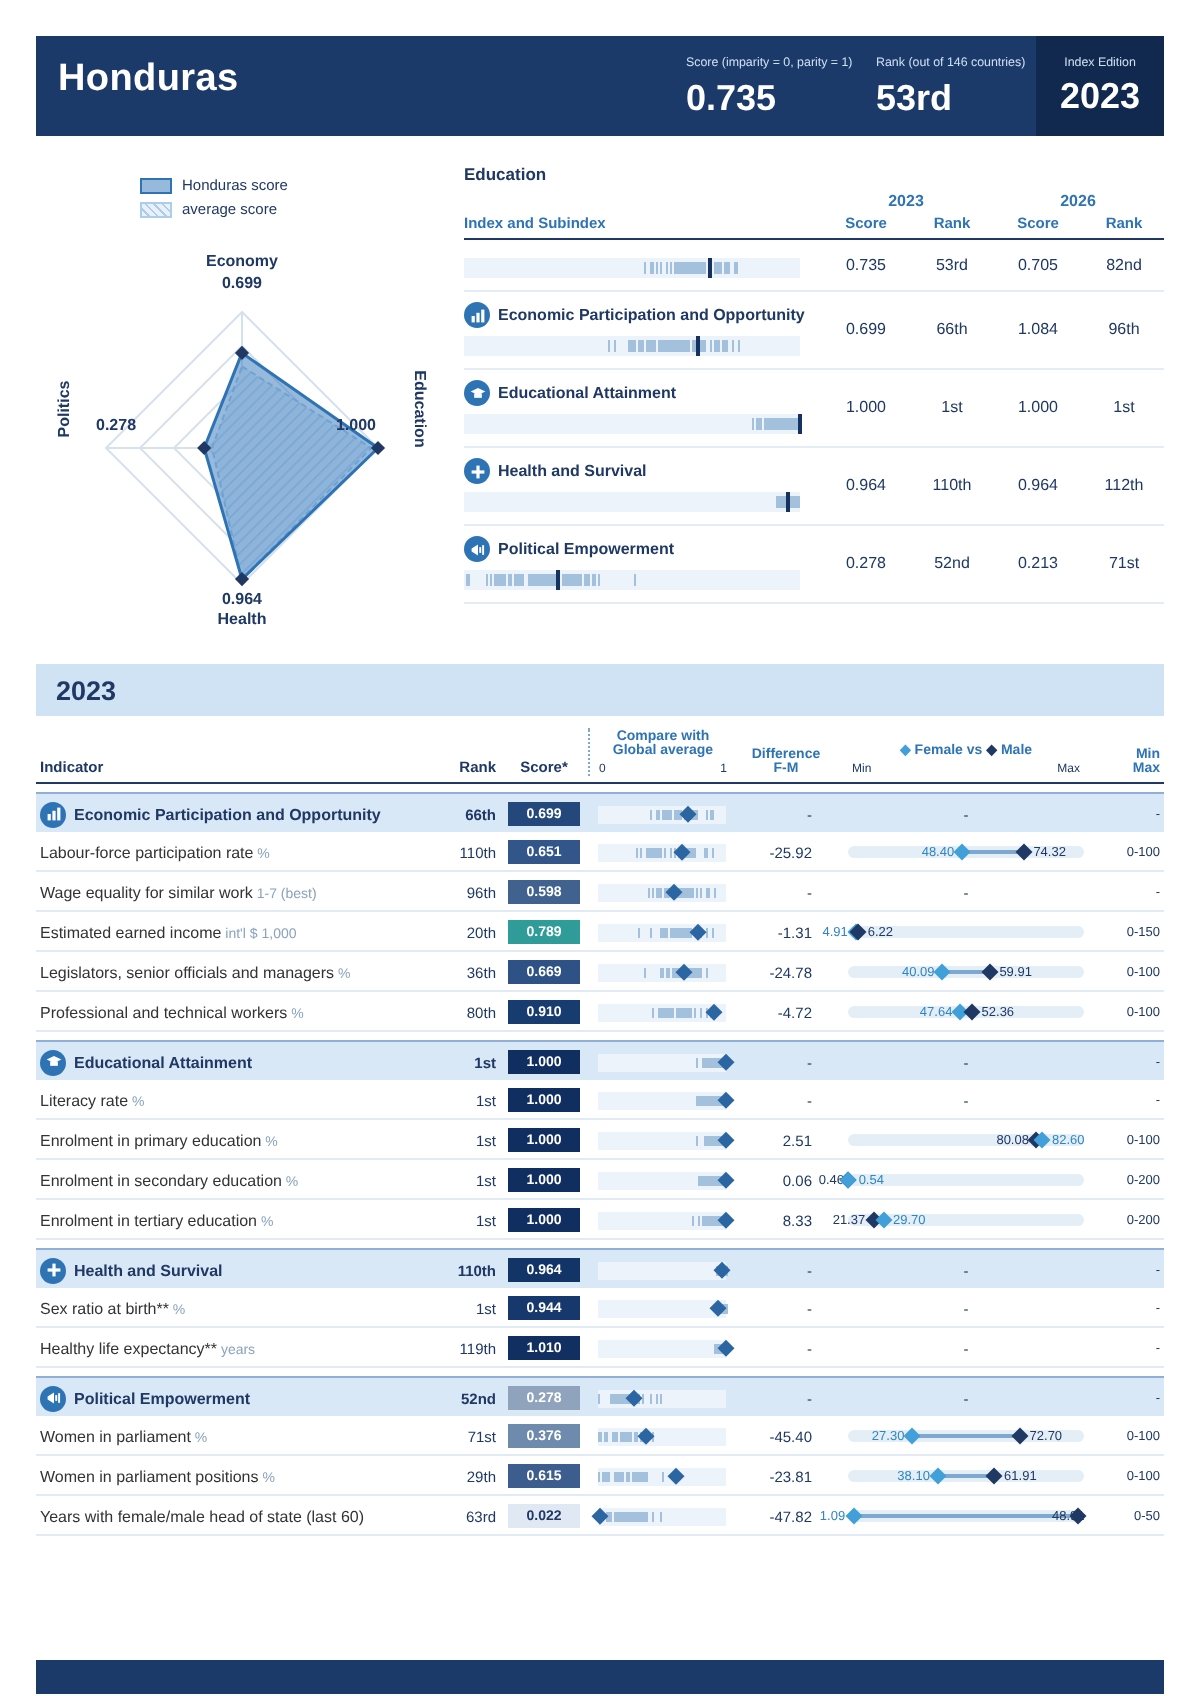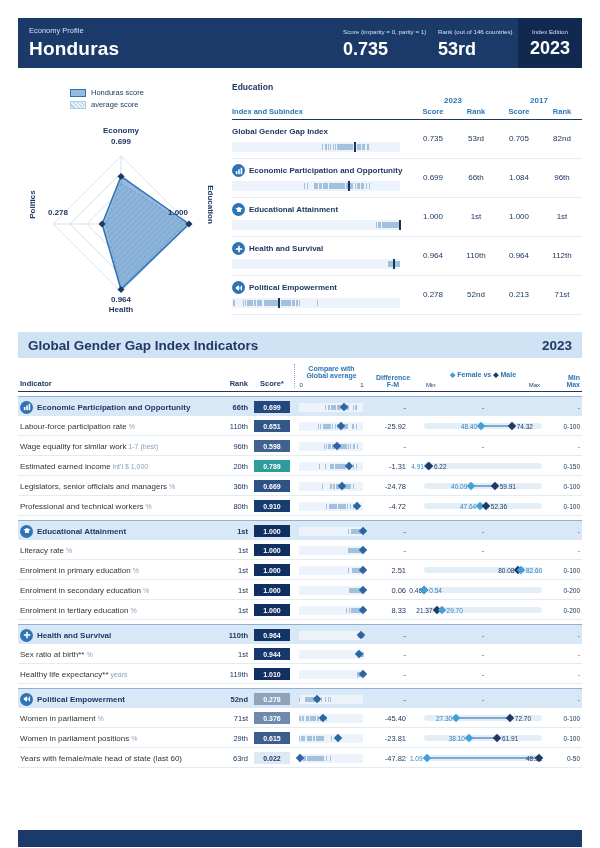--- a/index.html
+++ b/index.html
@@ -112,21 +112,20 @@
 
   .footer{position:absolute;top:812px;left:0;width:564px;height:17px;background:#1b3a69;}
 </style>
 </head>
 <body>
 
 <div class="page">
 
   <div class="header">
     <div class="h-left">
-      <div class="h-label">Economy Profile</div>
       <div class="h-title">Honduras</div>
     </div>
     <div class="h-metric">
       <div class="lab"><span>Score</span> <span>(imparity = 0, parity = 1)</span></div>
       <div class="val">0.735</div>
     </div>
     <div class="h-metric rankm">
       <div class="lab"><span>Rank</span> <span>(out of 146 countries)</span></div>
       <div class="val">53rd</div>
     </div>
@@ -178,35 +177,32 @@
         <div class="ax ax-pol">Politics</div>
         <div class="ax ax-pol-val">0.278</div>
       </div>
     </div>
 
     <div class="overview-col">
       <div class="ov-title">Education</div>
       <div class="ov-grid ov-years">
         <div></div>
         <div class="ov-year">2023</div>
-        <div class="ov-year">2017</div>
+        <div class="ov-year">2026</div>
       </div>
       <div class="ov-grid ov-header">
         <div class="hc first">Index and Subindex</div>
         <div class="hc">Score</div>
         <div class="hc">Rank</div>
         <div class="hc">Score</div>
         <div class="hc">Rank</div>
       </div>
       <div>
           <div class="ov-grid ov-row">
             <div>
-              <div class="ov-head">
-                <span class="ov-label">Global Gender Gap Index</span>
-              </div>
               <div class="strip ov-strip">
                 <span class="tick" style="left: 75.6593%;"></span>
                 <span class="tick" style="left: 62.2066%;"></span>
                 <span class="tick" style="left: 70.8826%;"></span>
                 <span class="tick" style="left: 69.3353%;"></span>
                 <span class="tick" style="left: 72.8365%;"></span>
                 <span class="tick" style="left: 63.1361%;"></span>
                 <span class="tick" style="left: 68.2959%;"></span>
                 <span class="tick" style="left: 75.5054%;"></span>
                 <span class="tick" style="left: 73.3582%;"></span>
@@ -689,21 +685,20 @@
             <div class="ov-val">0.278</div>
             <div class="ov-val">52nd</div>
             <div class="ov-val">0.213</div>
             <div class="ov-val">71st</div>
           </div>
         </div>
     </div>
   </div>
 
   <div class="band">
-    <div class="band-title">Global Gender Gap Index Indicators</div>
     <div class="band-year">2023</div>
   </div>
 
   <div class="tbl">
     <div class="tbl-grid tbl-head">
       <div class="th th-ind">Indicator</div>
       <div class="th th-rank">Rank</div>
       <div class="th th-score">Score*</div>
       <div class="th th-compare">
         <div class="l">Compare with</div>

